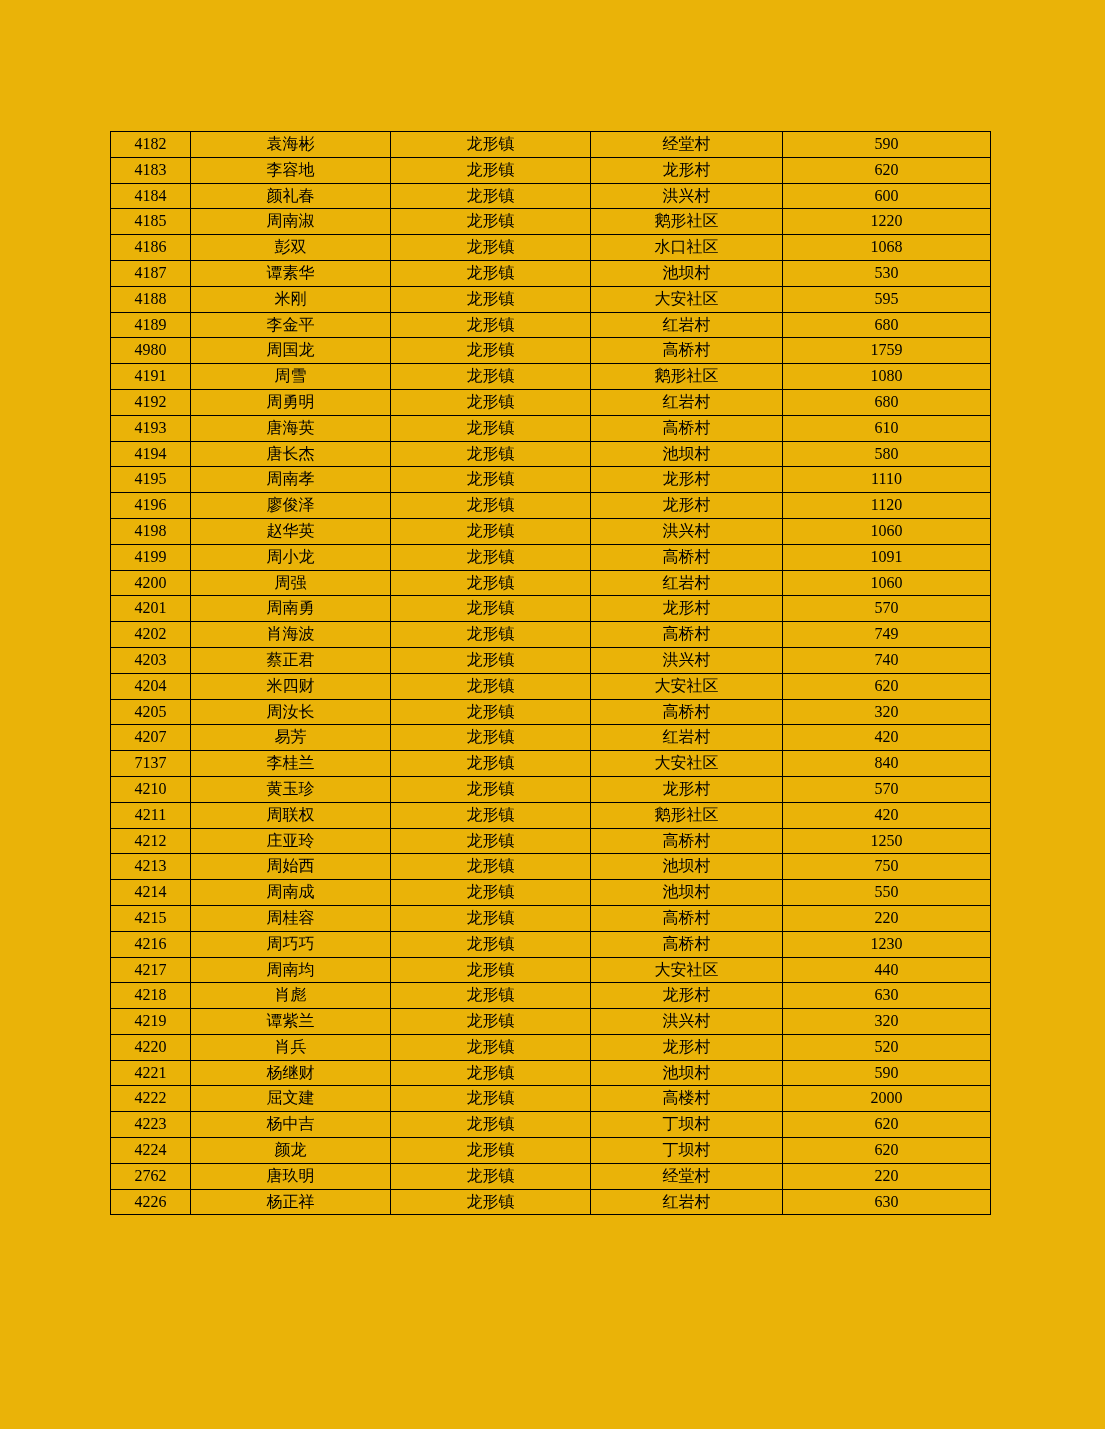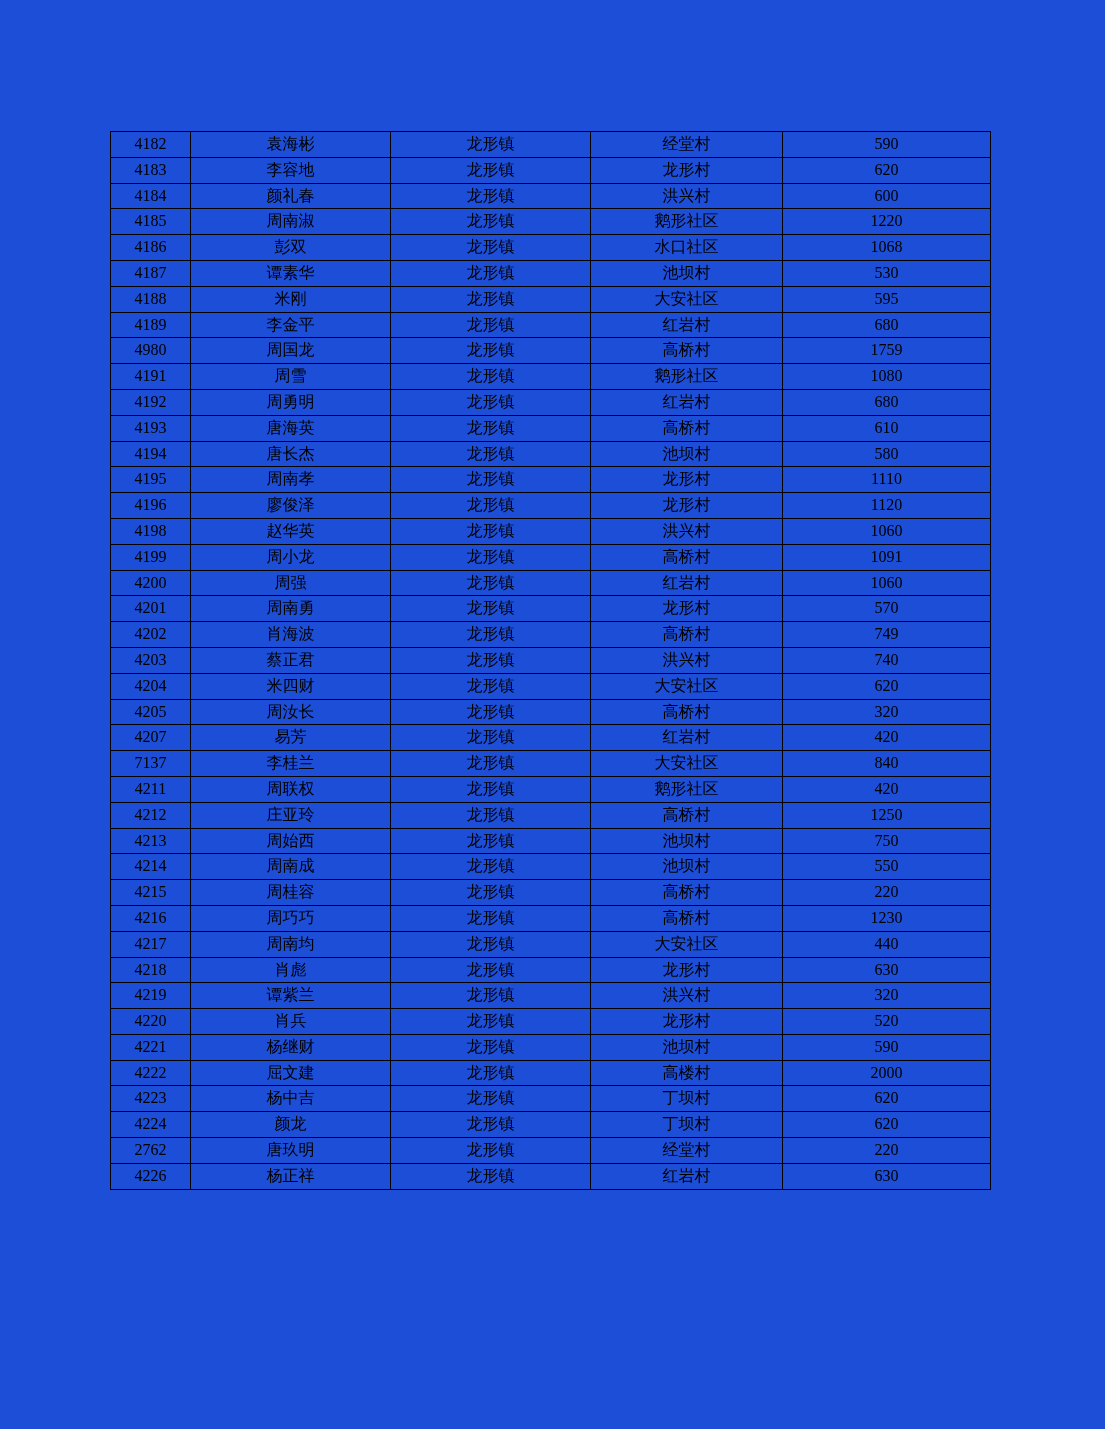--- a/index.html
+++ b/index.html
@@ -4,21 +4,21 @@
 <style>
   html, body {
     margin: 0;
     padding: 0;
     background: #ffffff;
   }
   .page {
     position: relative;
     width: 1105px;
     height: 1429px;
-    background: #1d4ed8;
+    background: #eab308;
     font-family: "Liberation Serif", "DejaVu Serif", serif;
     color: #000000;
     overflow: hidden;
   }
   table.doc-table {
     position: absolute;
     left: 110px;
     top: 131px;
     border-collapse: collapse;
     table-layout: fixed;
@@ -218,20 +218,27 @@
           <td>420</td>
         </tr>
         <tr>
           <td>7137</td>
           <td>李桂兰</td>
           <td>龙形镇</td>
           <td>大安社区</td>
           <td>840</td>
         </tr>
         <tr>
+          <td>4210</td>
+          <td>黄玉珍</td>
+          <td>龙形镇</td>
+          <td>龙形村</td>
+          <td>570</td>
+        </tr>
+        <tr>
           <td>4211</td>
           <td>周联权</td>
           <td>龙形镇</td>
           <td>鹅形社区</td>
           <td>420</td>
         </tr>
         <tr>
           <td>4212</td>
           <td>庄亚玲</td>
           <td>龙形镇</td>

